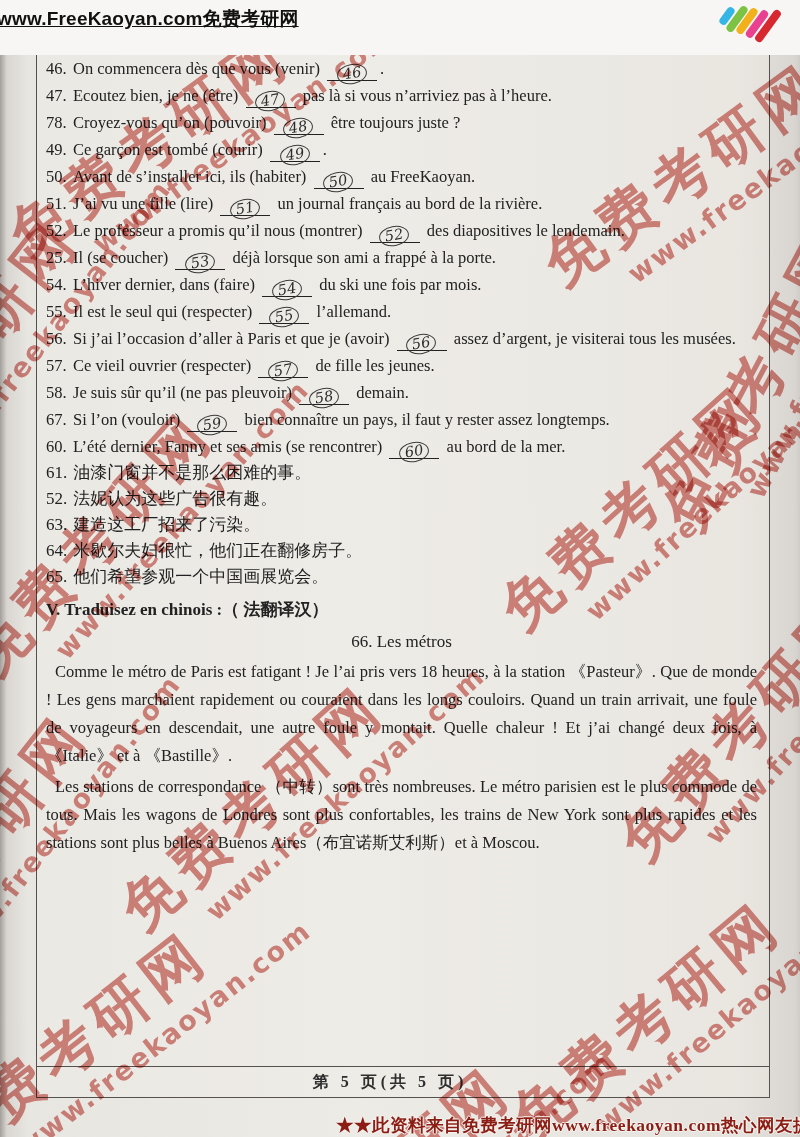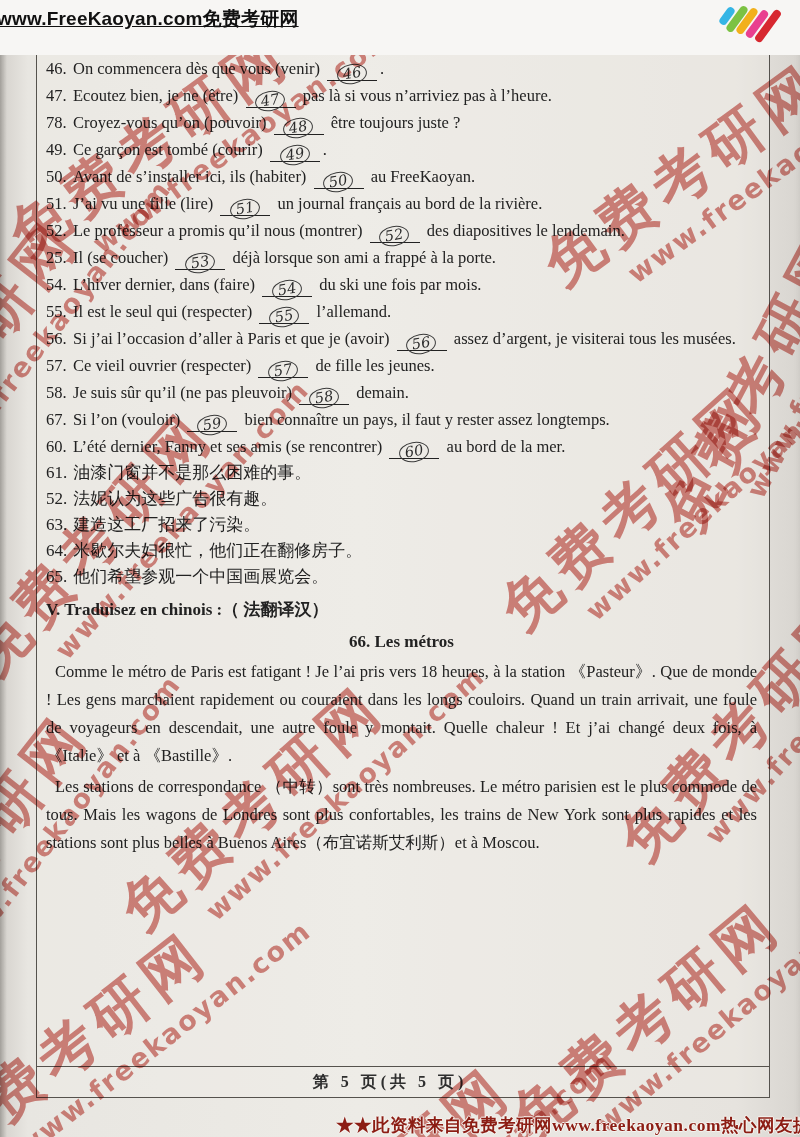--- a/index.html
+++ b/index.html
@@ -58,21 +58,21 @@
     font-size:14.5px; line-height:15px; color:#2b2b2b;
     border:1.6px solid #3a3a3a; border-radius:50%;
     padding:1px 5px 2px 5px;
     transform:rotate(-10deg);
     position:relative; top:4px;
   }
   .sec-title { font-weight:bold; font-size:17px; margin-top:12px; }
   .sec-title.v { margin-top:6px; }
   .cn-item { font-size:17px; line-height:26px; }
   .cn-item .qnum { display:inline-block; margin-right:6px; }
-  .passage-title { text-align:center; font-weight:bold; font-size:17px; margin-top:5px; }
+  .passage-title { text-align:center; font-weight:normal; font-size:17px; margin-top:5px; }
   .para { margin:3px 0 0 0; text-align:justify; text-indent:9px; line-height:28px; }
   .footer-row {
     position:absolute; left:0; right:0; bottom:0; height:31px;
     border-top:1.5px solid #55524d;
     text-align:center; padding-right:26px;
     font-size:16px; line-height:30px; color:#2e2e2e; letter-spacing:4px;font-weight:bold;
   }
 
   
   .bottom-credit {

